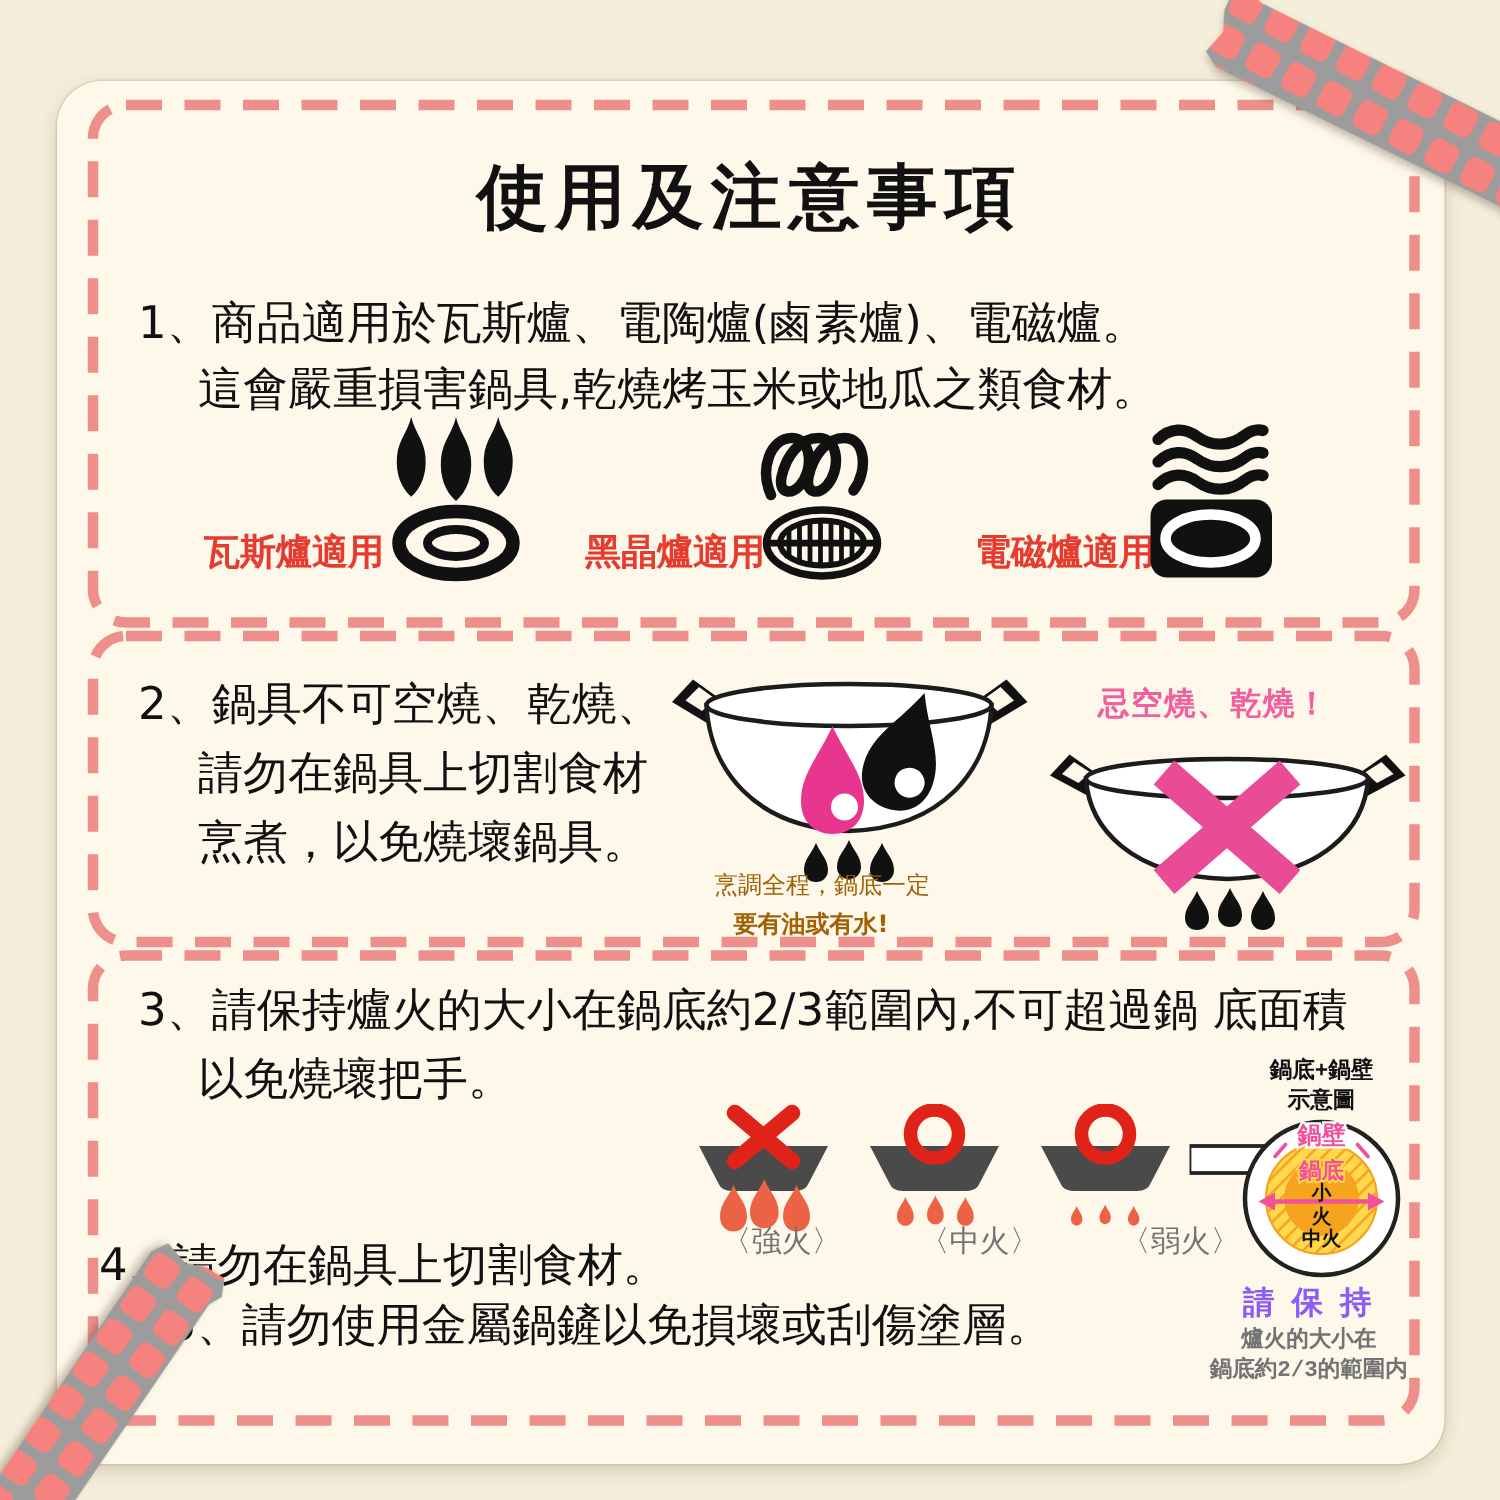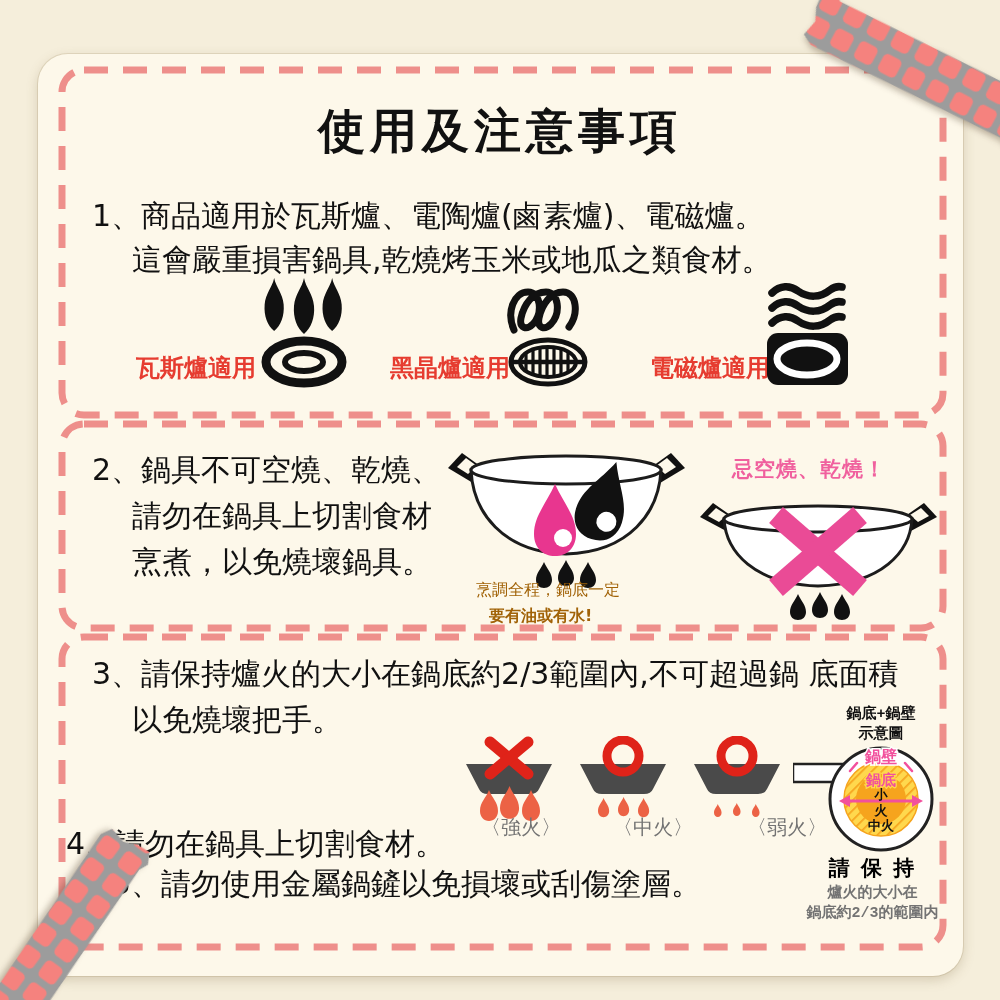--- a/index.html
+++ b/index.html
@@ -19,21 +19,21 @@
     left:0; right:0; top:100px; text-align:center;
     font-size:47px; font-weight:700; color:#111; letter-spacing:5px;
   }
   .body-text { font-size:30px; color:#111; line-height:44px; white-space:nowrap; }
   .indent { padding-left:40px; }
   .stove-label { font-size:24px; font-weight:600; color:#e63c30; white-space:nowrap; }
   .caption { font-size:16px; color:#a16207; line-height:27px; white-space:nowrap; }
   .warning { font-size:21px; font-weight:600; color:#f0609e; line-height:30px; letter-spacing:1px; white-space:nowrap;text-align:right; }
   .flame-label { font-size:20px; color:#737373; white-space:nowrap; }
   .diagram-title { font-size:15px; font-weight:700; color:#111; line-height:18px; text-align:center; }
-  .note1 { font-size:21px; font-weight:700; color:#000000; letter-spacing:2px; text-align:center; }
+  .note1 { font-size:21px; font-weight:700; color:#8b5cf6; letter-spacing:2px; text-align:center; }
   .note-small { font-size:15px; font-weight:600; color:#737373; line-height:21px; text-align:center; }
   .tape { position:absolute; width:240px; height:58px; filter:drop-shadow(2px 3px 3px rgba(80,60,40,.35)); z-index:50; }
   svg text { font-family:"DejaVu Sans", sans-serif; }
 </style>
 </head>
 <body>
 
 <div class="stage">
 
   <div class="card"></div>

